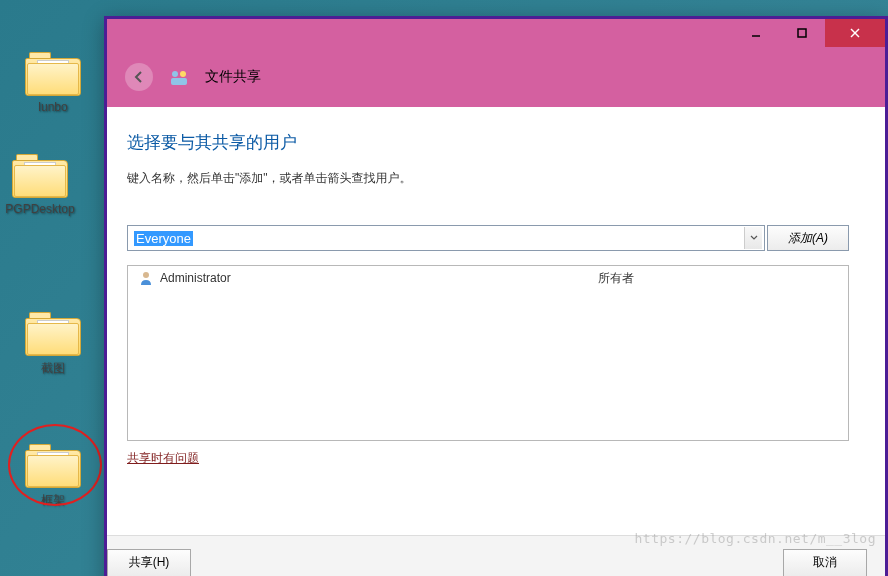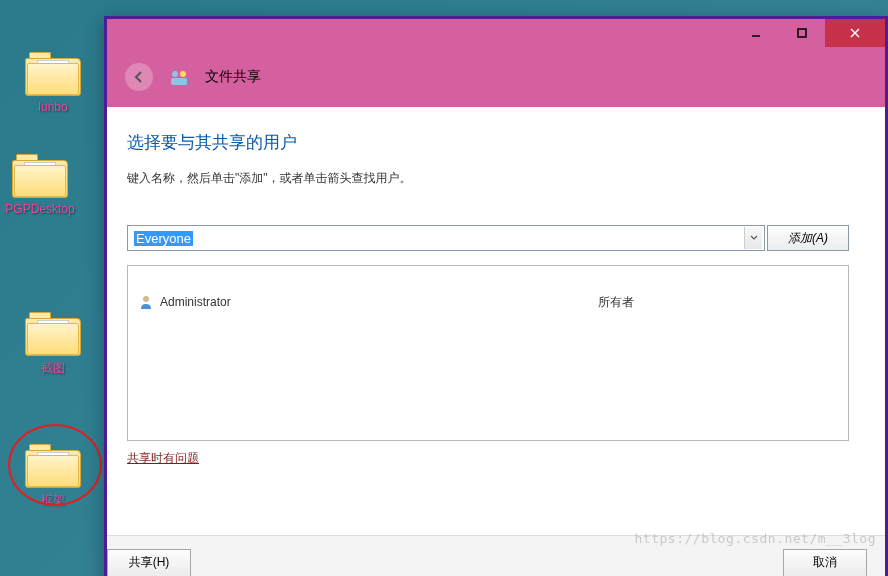--- a/index.html
+++ b/index.html
@@ -1,21 +1,21 @@
 <!DOCTYPE html>
 <html><head>
   <meta charset="utf-8">
   <style>
     * { margin: 0; padding: 0; box-sizing: border-box; font-family: "Microsoft YaHei", "Segoe UI", sans-serif; }
     body { width: 888px; height: 576px; background: linear-gradient(135deg, #2a7a8c 0%, #3a8a9c 100%); position: relative; overflow: hidden; }
     
     
     .desktop-icon { position: absolute; width: 78px; text-align: center; cursor: pointer; }
     .desktop-icon .folder-img { width: 56px; height: 44px; margin: 0 auto; position: relative; }
-    .desktop-icon .label { color: #ec4899; font-size: 12px; margin-top: 4px; text-shadow: 1px 1px 2px rgba(0,0,0,0.5); }
+    .desktop-icon .label { color: #404040; font-size: 12px; margin-top: 4px; text-shadow: 1px 1px 2px rgba(0,0,0,0.5); }
     
     .folder-shape { width: 56px; height: 44px; position: relative; }
     .folder-back { position: absolute; width: 56px; height: 38px; bottom: 0; background: linear-gradient(180deg, #ffe9a8 0%, #ffd966 100%); border-radius: 2px 4px 3px 3px; border: 1px solid #d4a838; }
     .folder-tab { position: absolute; width: 22px; height: 8px; top: 0; left: 4px; background: #ffe9a8; border-radius: 2px 2px 0 0; border: 1px solid #d4a838; border-bottom: none; }
     .folder-front { position: absolute; width: 52px; height: 32px; bottom: 1px; left: 2px; background: linear-gradient(180deg, #fff3c8 0%, #ffdd7a 100%); border-radius: 2px; border: 1px solid #e5b84a; }
     .folder-paper { position: absolute; width: 32px; height: 26px; top: 8px; left: 12px; background: #fff; border: 1px solid #ccc; }
     .folder-paper::before { content: ''; position: absolute; top: 4px; left: 4px; right: 4px; height: 2px; background: #4a90d9; box-shadow: 0 5px 0 #999, 0 10px 0 #999; }
     
     .red-circle { position: absolute; border: 2px solid #e02020; border-radius: 50%; pointer-events: none; }
     
@@ -42,21 +42,21 @@
     .combo-box { flex: 1; height: 26px; border: 1px solid #8a9aad; display: flex; align-items: center; padding: 0 2px 0 6px; font-size: 13px; background: #fff; position: relative; }
     .combo-box .selected-text { background: #3399ff; color: #fff; padding: 0 2px; }
     .combo-dropdown { margin-left: auto; width: 18px; height: 22px; background: linear-gradient(#f8f8f8,#e8e8e8); border-left: 1px solid #ccc; display: flex; align-items: center; justify-content: center; cursor: pointer; }
     .add-btn { width: 82px; height: 26px; background: linear-gradient(#fdfdfd,#ececec); border: 1px solid #8a9aad; font-size: 12px; cursor: pointer; font-style: italic; }
     
     .table { border: 1px solid #b8b8b8; height: 176px; background: #fff; }
     .table-header { display: flex; height: 26px; border-bottom: 1px solid #d8d8d8; }
     .th { padding: 4px 10px; font-size: 12px; color: #333; border-right: 1px solid #e8e8e8; }
     .th-name { width: 460px; }
     .th-perm { flex: 1; }
-    .table-row { display: flex; height: 24px; align-items: center; margin-top: 24px; }
+    .table-row { display: flex; height: 24px; align-items: center; }
     .td { padding: 2px 10px; font-size: 12px; color: #333; display: flex; align-items: center; gap: 6px; }
     .td-name { width: 460px; }
     .td-perm { flex: 1; }
     .user-icon { width: 16px; height: 16px; }
     
     .help-link { color: #7f1d1d; font-size: 12px; text-decoration: underline; cursor: pointer; margin-top: 9px; display: inline-block; }
     
     .footer { position: absolute; bottom: 0; left: 0; right: 0; height: 54px; border-top: 1px solid #ddd; display: flex; justify-content: space-between; align-items: center; gap: 10px; padding-right: 18px; background: #f4f4f4; }
     .footer-btn { min-width: 84px; height: 28px; background: linear-gradient(#fdfdfd,#ececec); border: 1px solid #a8a8a8; font-size: 12px; cursor: pointer; padding: 0 14px; }
     

